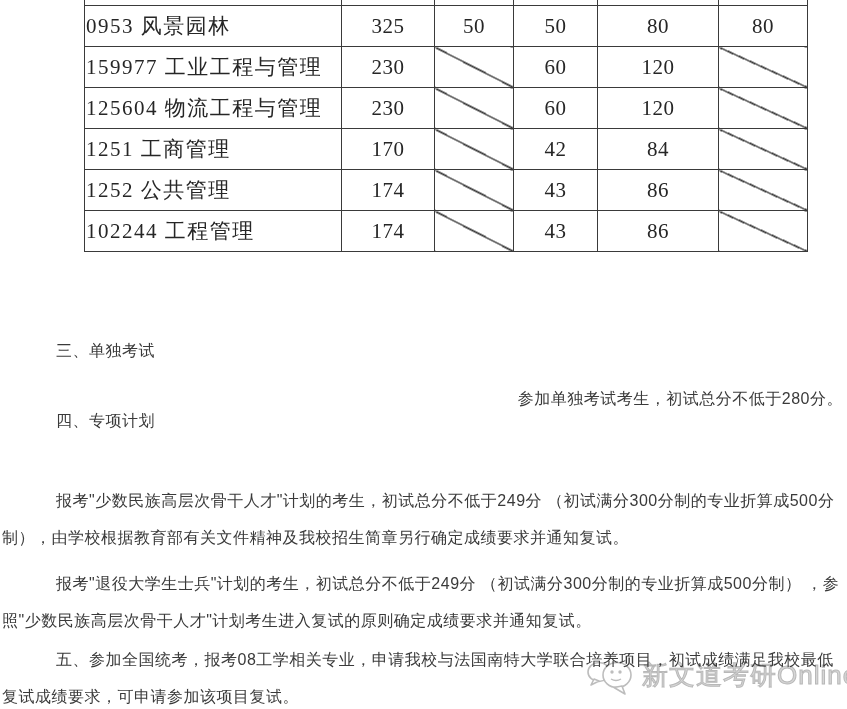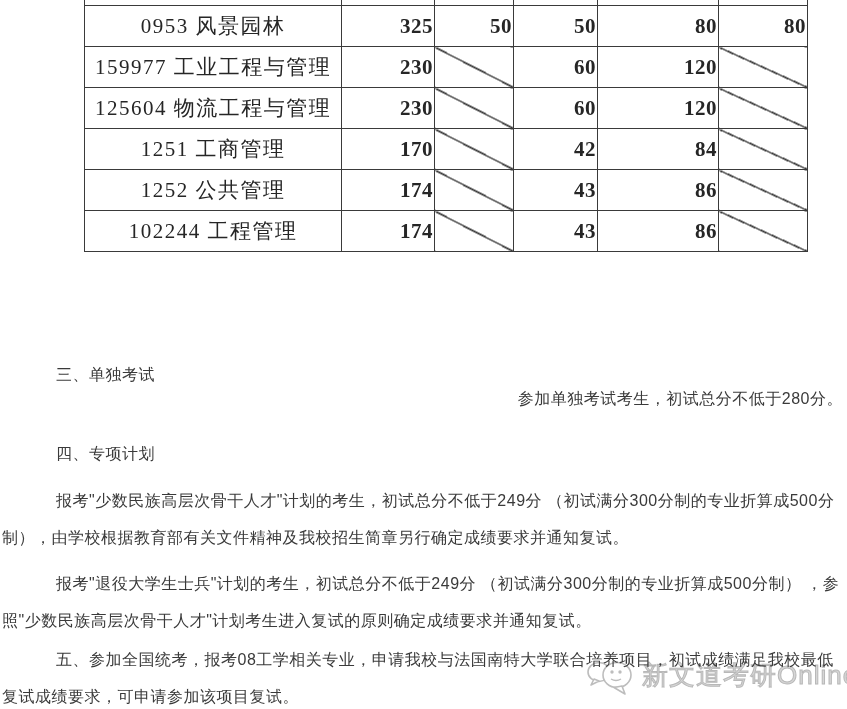--- a/index.html
+++ b/index.html
@@ -14,42 +14,42 @@
     border-collapse:collapse;table-layout:fixed;width:723px;
     font-family:"Liberation Serif","DejaVu Serif",serif;
     font-size:21px;color:#262626;
   }
   table.score-table td{
     border:1px solid #3a3a3a;
     height:38px;vertical-align:middle;
     overflow:hidden;white-space:nowrap;
   }
   tr.clip td{height:3px;border-top:none;}
-  td.name{text-align:center;letter-spacing:1.5px;}
-  td.num{text-align:right;letter-spacing:0.5px;font-weight:bold;}
+  td.name{text-align:left;letter-spacing:1.5px;}
+  td.num{text-align:center;letter-spacing:0.5px;}
   td.diag{
     background-image:linear-gradient(to top right,
       rgba(0,0,0,0) 0,
       rgba(0,0,0,0) calc(50% - 0.8px),
       #3a3a3a calc(50% - 0.8px),
       #3a3a3a calc(50% + 0.8px),
       rgba(0,0,0,0) calc(50% + 0.8px),
       rgba(0,0,0,0) 100%);
   }
   
   .para{
     position:absolute;left:2px;right:4px;
     font-size:16px;line-height:37px;letter-spacing:0.5px;
     color:#3a3a3a;text-indent:54px;
     z-index:2;
   }
   .single{line-height:20px;}
-  #s3-title{top:341px;margin-top:24px;}
+  #s3-title{top:341px;}
   #s3-body{top:389px;text-align:right;}
-  #s4-title{top:444px;}
+  #s4-title{top:411px;}
   #s4-para1{top:482px;}
   #s4-para2{top:565px;}
   #s5-para{top:641px;}
   
   .watermark{
     position:absolute;left:586px;top:650px;z-index:1;
     display:flex;align-items:center;white-space:nowrap;
   }
   .watermark .wm-text{
     font-size:26px;letter-spacing:1px;

